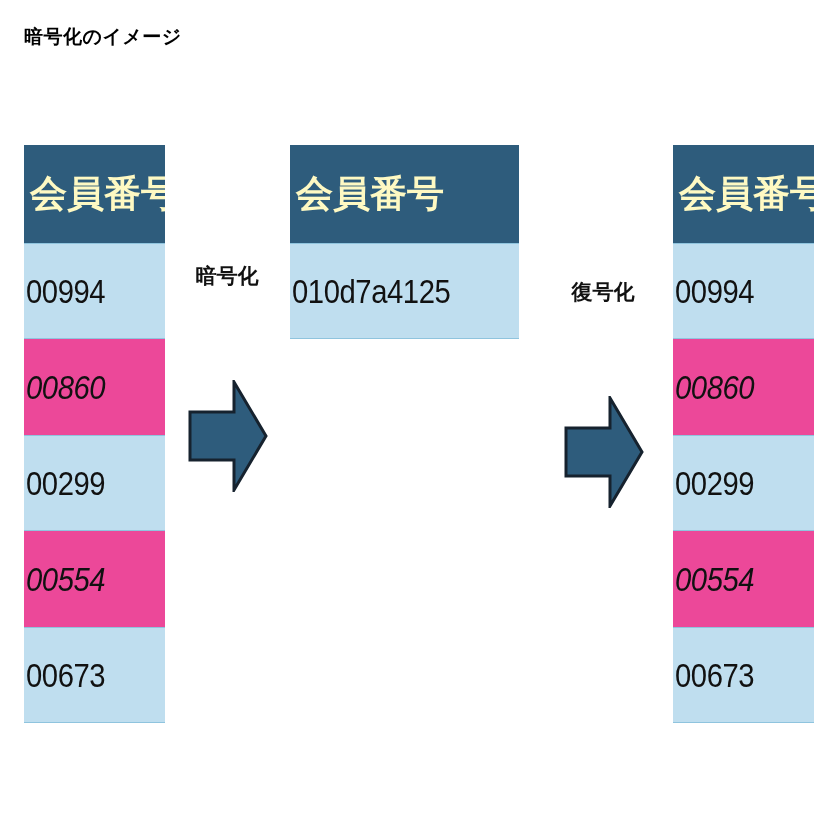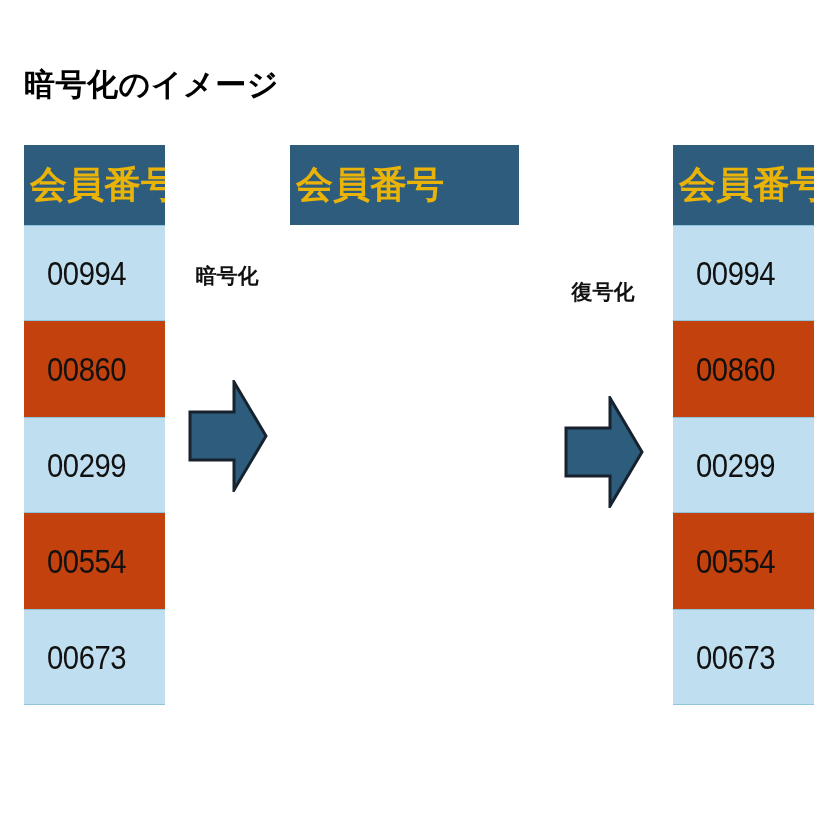--- a/index.html
+++ b/index.html
@@ -21,71 +21,70 @@
     width: 840px;
     height: 840px;
     background: #ffffff;
   }
 
   
   #slide-title {
     position: absolute;
     left: 24px;
     top: 26px;
-    font-size: 31px;
+    font-size: 19px;
     font-weight: 700;
     color: #000000;
     letter-spacing: 0.5px;
     white-space: nowrap;
     line-height: 1.2;
-    margin-top: 40px;
   }
 
   
   .data-table {
     position: absolute;
     box-sizing: border-box;
     border-collapse: collapse;
   }
   .table-plain   { left: 24px;  top: 145px; width: 141px; }
   .table-cipher  { left: 290px; top: 145px; width: 229px; }
   .table-decoded { left: 673px; top: 145px; width: 141px; }
 
   .tbl-header {
     box-sizing: border-box;
-    height: 80px;
+    height: 98px;
     background: #2E5C7C;
-    color: #eab308;
+    color: #fef9c3;
     font-size: 37px;
     font-weight: 700;
     display: flex;
     align-items: center;
     padding-left: 6px;
     letter-spacing: 0px;
     white-space: nowrap;
     overflow: hidden;
   }
 
   .tbl-body { display: block; }
 
   .tbl-row {
     box-sizing: border-box;
     height: 96px;
     display: flex;
     align-items: center;
-    padding-left: 23px;
+    padding-left: 2px;
     font-size: 34px;
     color: #111111;
     font-family: "Liberation Sans Narrow", "Liberation Sans", "DejaVu Sans", sans-serif;
     white-space: nowrap;
     letter-spacing: -0.5px;
     transform-origin: left center;
   }
   .tbl-row.odd  { background: #BFDEEF; border-top: 1px solid #8FC4DE; border-bottom: 1px solid #8FC4DE; }
-  .tbl-row.even { background: #c2410c; }
+  .tbl-row.even { background: #ec4899; font-style: italic; }
 
   
   .cell-text {
     display: inline-block;
     transform: scaleX(0.86);
     transform-origin: left center;
   }
 
   
   .arrow-group { position: absolute; }
@@ -143,20 +142,23 @@
   <div class="arrow-group arrow-1" data-interactable="false">
     <div class="arrow-label" data-interactable="false">暗号化</div>
     <svg class="arrow-shape" viewBox="0 0 80 112" data-interactable="false">
       <polygon points="2,32 46,32 46,2 78,56 46,110 46,80 2,80" fill="#2E5C7C" stroke="#16222E" stroke-width="3" stroke-linejoin="miter"></polygon>
     </svg>
   </div>
 
   <div class="data-table table-cipher" data-interactable="false">
     <div class="tbl-header" data-interactable="false">会員番号</div>
     <div class="tbl-body" data-interactable="false">
+      <div class="tbl-row odd" data-interactable="false">
+        <span class="cell-text" data-interactable="false">010d7a4125</span>
+      </div>
     </div>
   </div>
 
   <div class="arrow-group arrow-2" data-interactable="false">
     <div class="arrow-label" data-interactable="false">復号化</div>
     <svg class="arrow-shape" viewBox="0 0 80 112" data-interactable="false">
       <polygon points="2,32 46,32 46,2 78,56 46,110 46,80 2,80" fill="#2E5C7C" stroke="#16222E" stroke-width="3" stroke-linejoin="miter"></polygon>
     </svg>
   </div>
 

